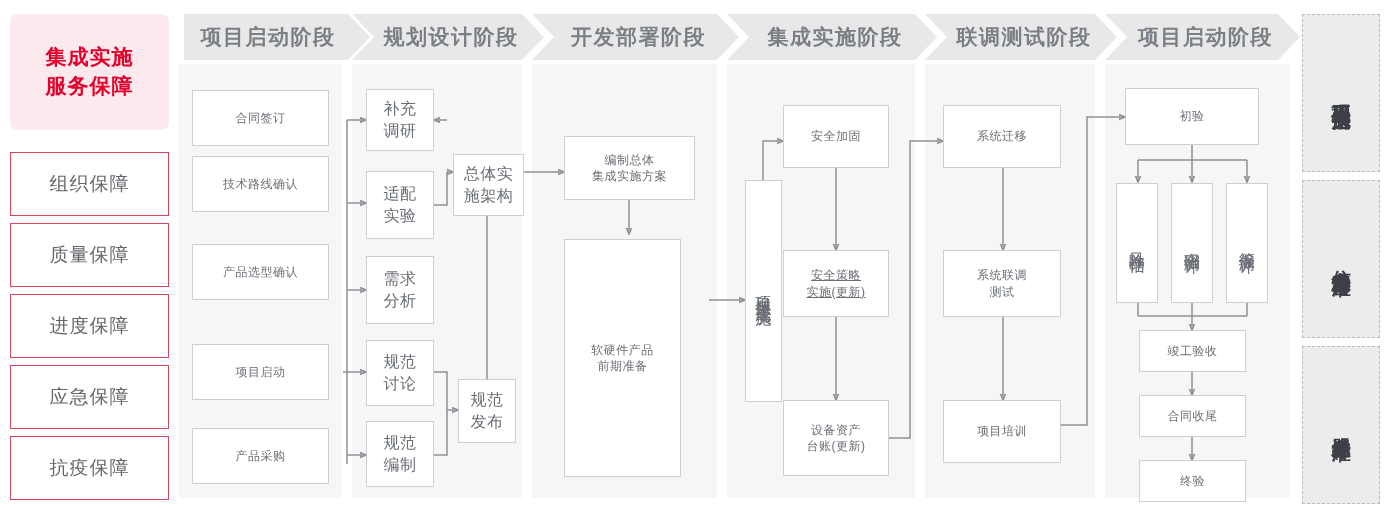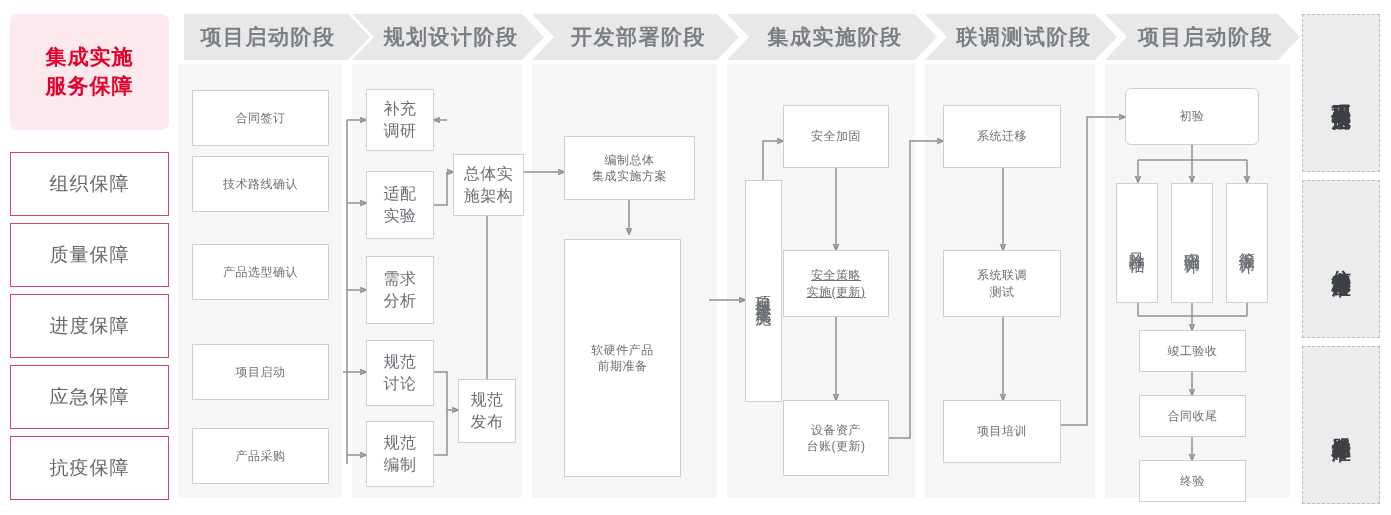--- a/index.html
+++ b/index.html
@@ -295,21 +295,21 @@
     </div>
   </div>
   <div class="node" style="left:943px;top:250px;width:118px;height:67px;">
     <div>
       <div>系统联调</div>
       <div>测试</div>
     </div>
   </div>
   <div class="node" style="left:943px;top:400px;width:118px;height:63px;">项目培训</div>
 
-  <div class="node" style="left:1125px;top:88px;width:134px;height:57px;border-radius:6px;">初验</div>
+  <div class="node" style="left:1125px;top:88px;width:134px;height:57px;">初验</div>
   <div class="node vert sm" style="left:1116px;top:183px;width:42px;height:120px;">风险评估</div>
   <div class="node vert sm" style="left:1171px;top:183px;width:42px;height:120px;">密码测评</div>
   <div class="node vert sm" style="left:1226px;top:183px;width:42px;height:120px;">等保测评</div>
   <div class="node" style="left:1139px;top:330px;width:107px;height:42px;">竣工验收</div>
   <div class="node" style="left:1139px;top:395px;width:107px;height:42px;">合同收尾</div>
   <div class="node" style="left:1139px;top:460px;width:107px;height:42px;">终验</div>
 
   <div class="rail" style="top:14px;height:158px;">
     <span class="rail-text">工程项目实施指引</span>
   </div>

